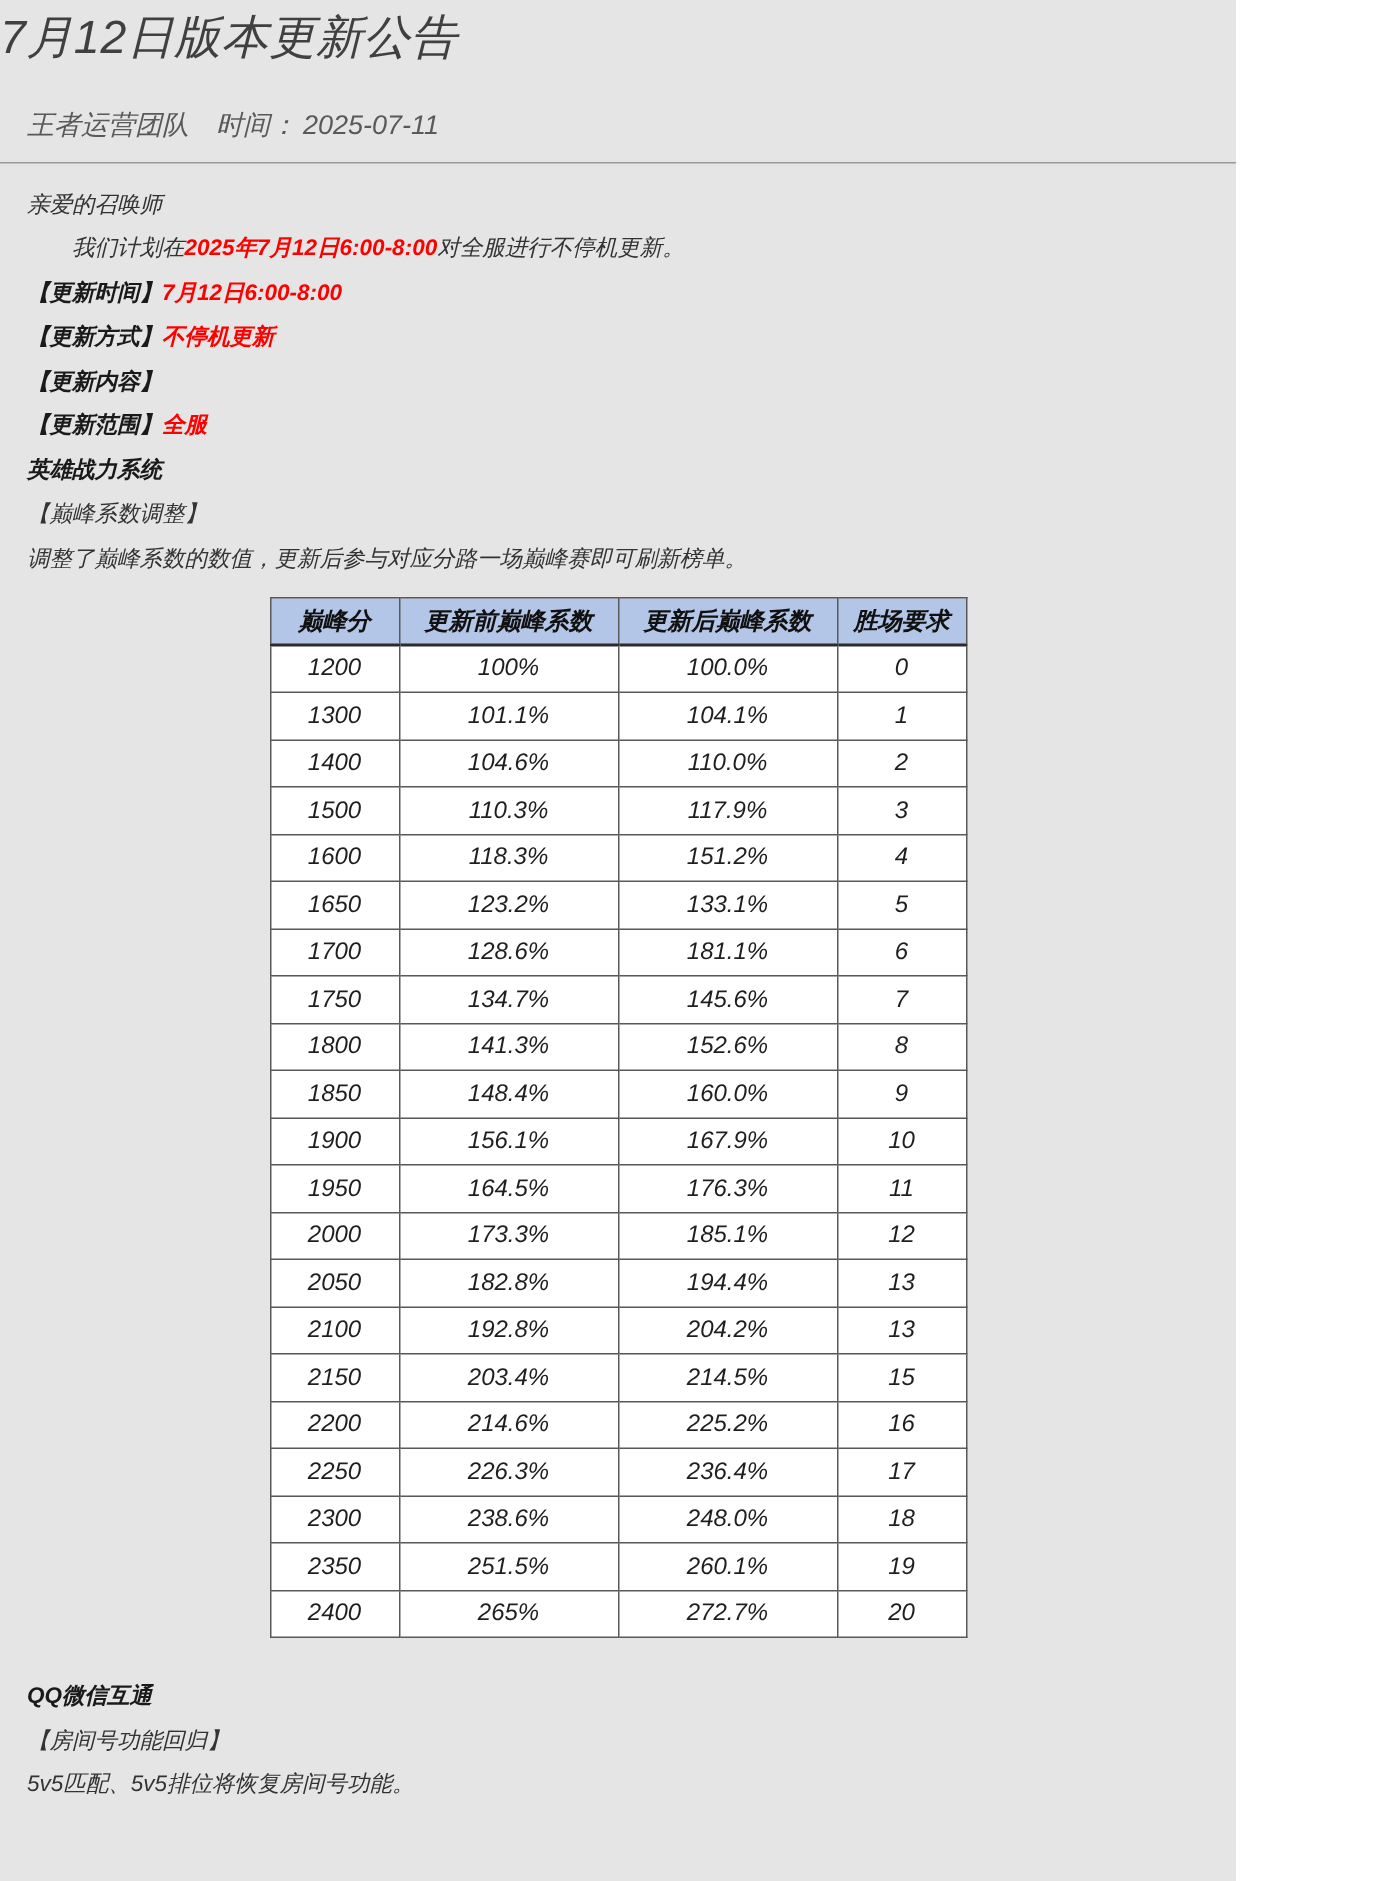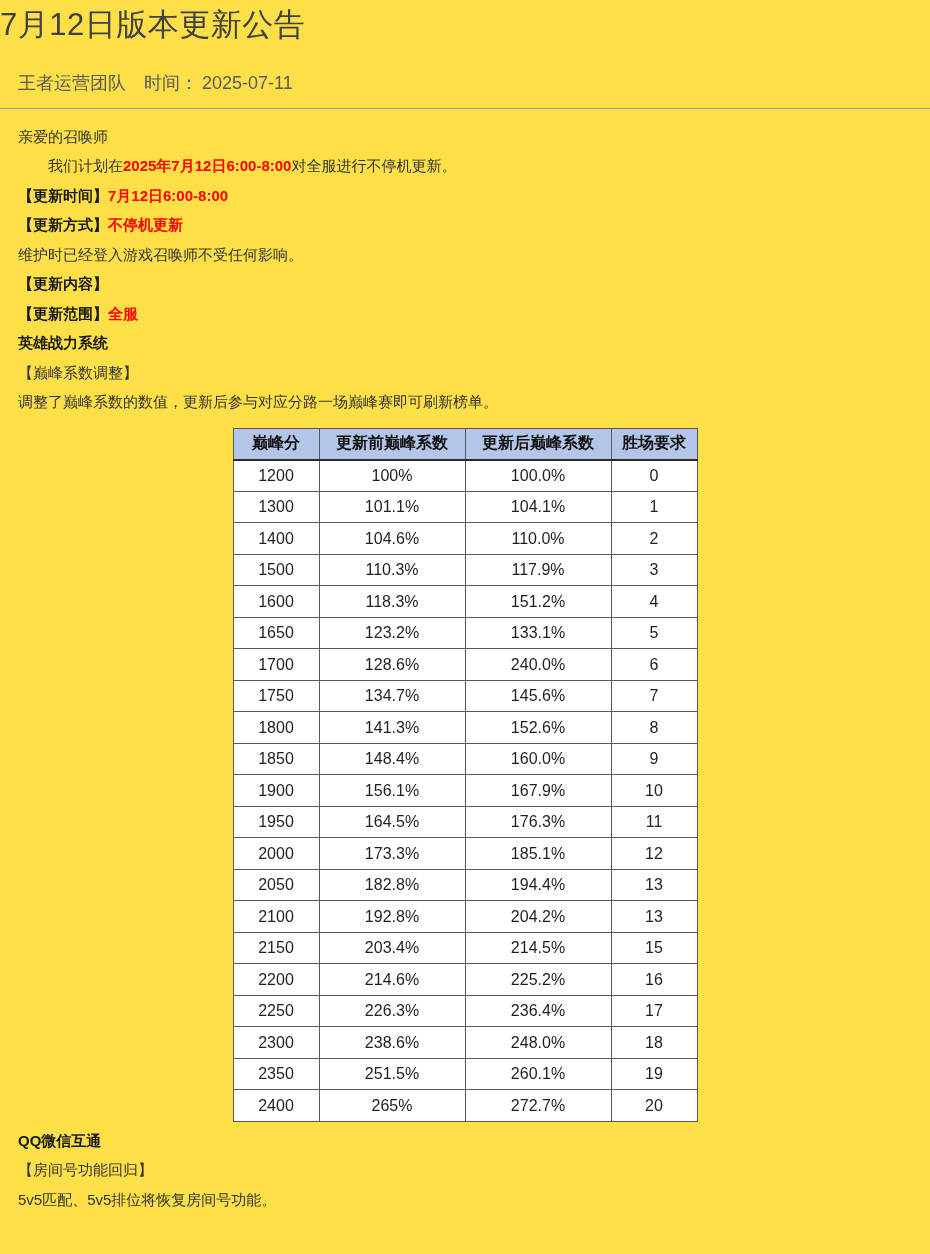--- a/index.html
+++ b/index.html
@@ -9,21 +9,21 @@
   }
   * { box-sizing: border-box; }
   html, body {
     margin: 0; padding: 0;
     background: #ffffff;
     width: 930px;
     min-height: 1254px;
     font-family: "Liberation Sans", "DejaVu Sans", sans-serif;
     color: #333333;
   }
-  .page { width: 930px; min-height: 1254px; background: #fde047; overflow: hidden; }
+  .page { width: 824px; min-height: 1254px; background: #e5e5e5; overflow: hidden; font-style: italic; }
 
   h1.title {
     margin: 0;
     padding: 6px 0 0 0;
     font-size: 31px;
     font-weight: 500;
     color: #404040;
     line-height: 1.25;
     letter-spacing: 0.5px;
   }
@@ -49,21 +49,21 @@
   }
   .indent { text-indent: 2em; }
   .hl { color: var(--highlight); font-weight: bold; }
   .b  { font-weight: bold; color: #1a1a1a; }
   .section-title { font-weight: bold; color: #1a1a1a; }
 
   table.coef {
     border-collapse: collapse;
     table-layout: fixed;
     width: 464px;
-    margin: 11px auto 4px auto;
+    margin: 11px auto 24px auto;
   }
   table.coef th, table.coef td {
     border: 1px solid var(--border-color);
     text-align: center;
     vertical-align: middle;
     font-size: 16px;
     height: 31.5px;
     padding: 0 2px;
     color: #1f1f1f;
     background: #ffffff;
@@ -92,21 +92,20 @@
 
     <p><span>亲爱的召唤师</span></p>
 
     <p class="indent"><span>我们计划在</span><span class="hl">2025年7月12日6:00-8:00</span><span>对全服进行不停机更新。</span></p>
 
     <p><span class="b">【更新时间】</span><span class="hl">7月12日6:00-8:00</span></p>
 
     <p><span class="b">【更新方式】</span><span class="hl">不停机更新</span></p>
 
 
-    <p><span>维护时已经登入游戏召唤师不受任何影响。</span></p>
 
     <p><span class="b">【更新内容】</span></p>
 
     <p><span class="b">【更新范围】</span><span class="hl">全服</span></p>
 
     <p><span class="section-title">英雄战力系统</span></p>
 
     <p><span>【巅峰系数调整】</span></p>
 
     <p><span>调整了巅峰系数的数值，更新后参与对应分路一场巅峰赛即可刷新榜单。</span></p>
@@ -159,21 +158,21 @@
           </tr>
           <tr>
             <td>1650</td>
             <td>123.2%</td>
             <td>133.1%</td>
             <td>5</td>
           </tr>
           <tr>
             <td>1700</td>
             <td>128.6%</td>
-            <td>240.0%</td>
+            <td>181.1%</td>
             <td>6</td>
           </tr>
           <tr>
             <td>1750</td>
             <td>134.7%</td>
             <td>145.6%</td>
             <td>7</td>
           </tr>
           <tr>
             <td>1800</td>

